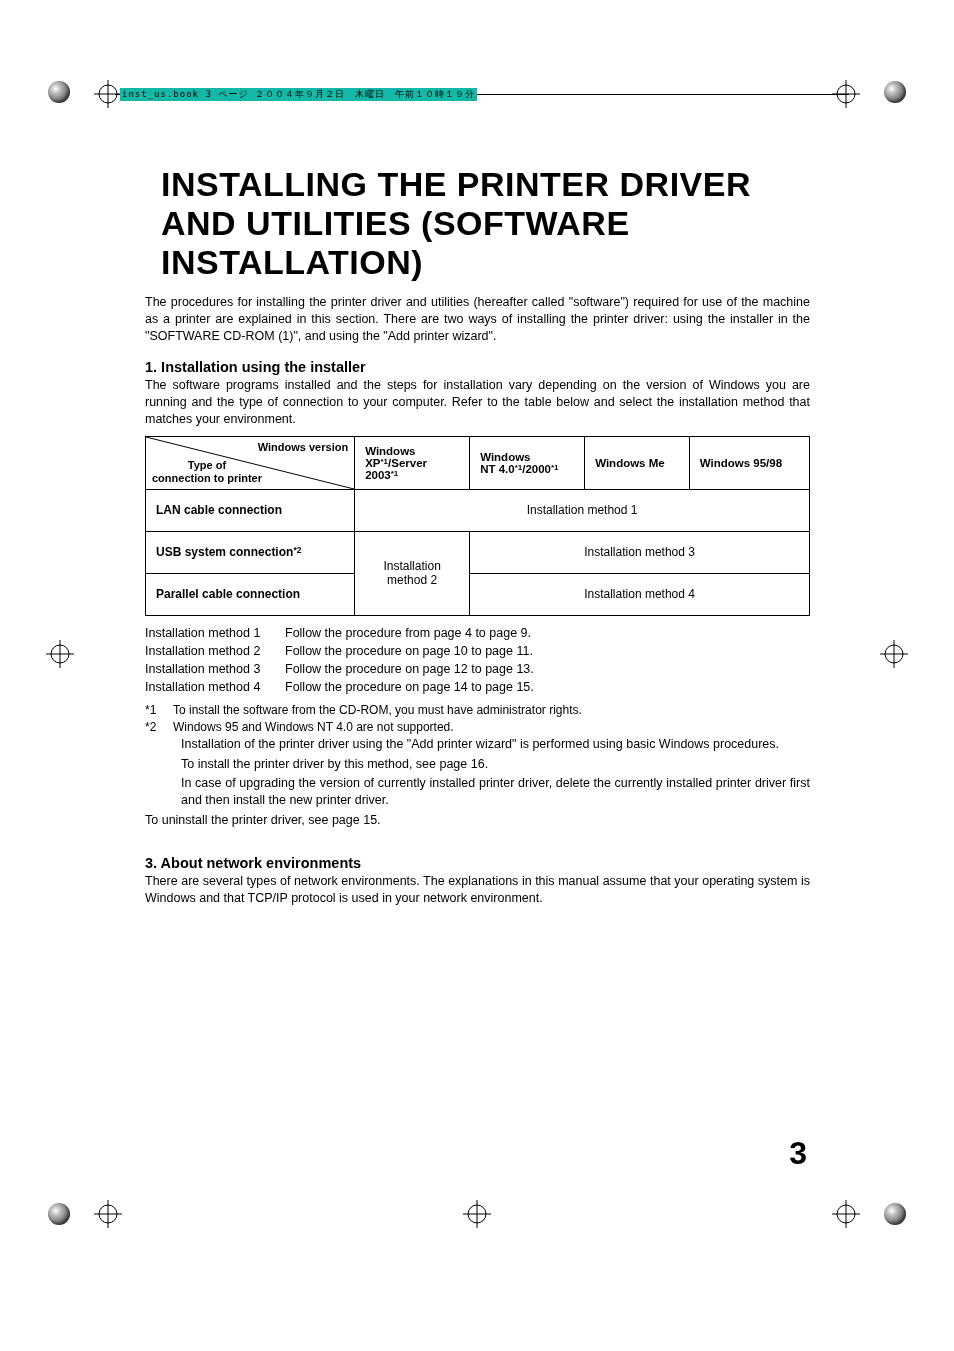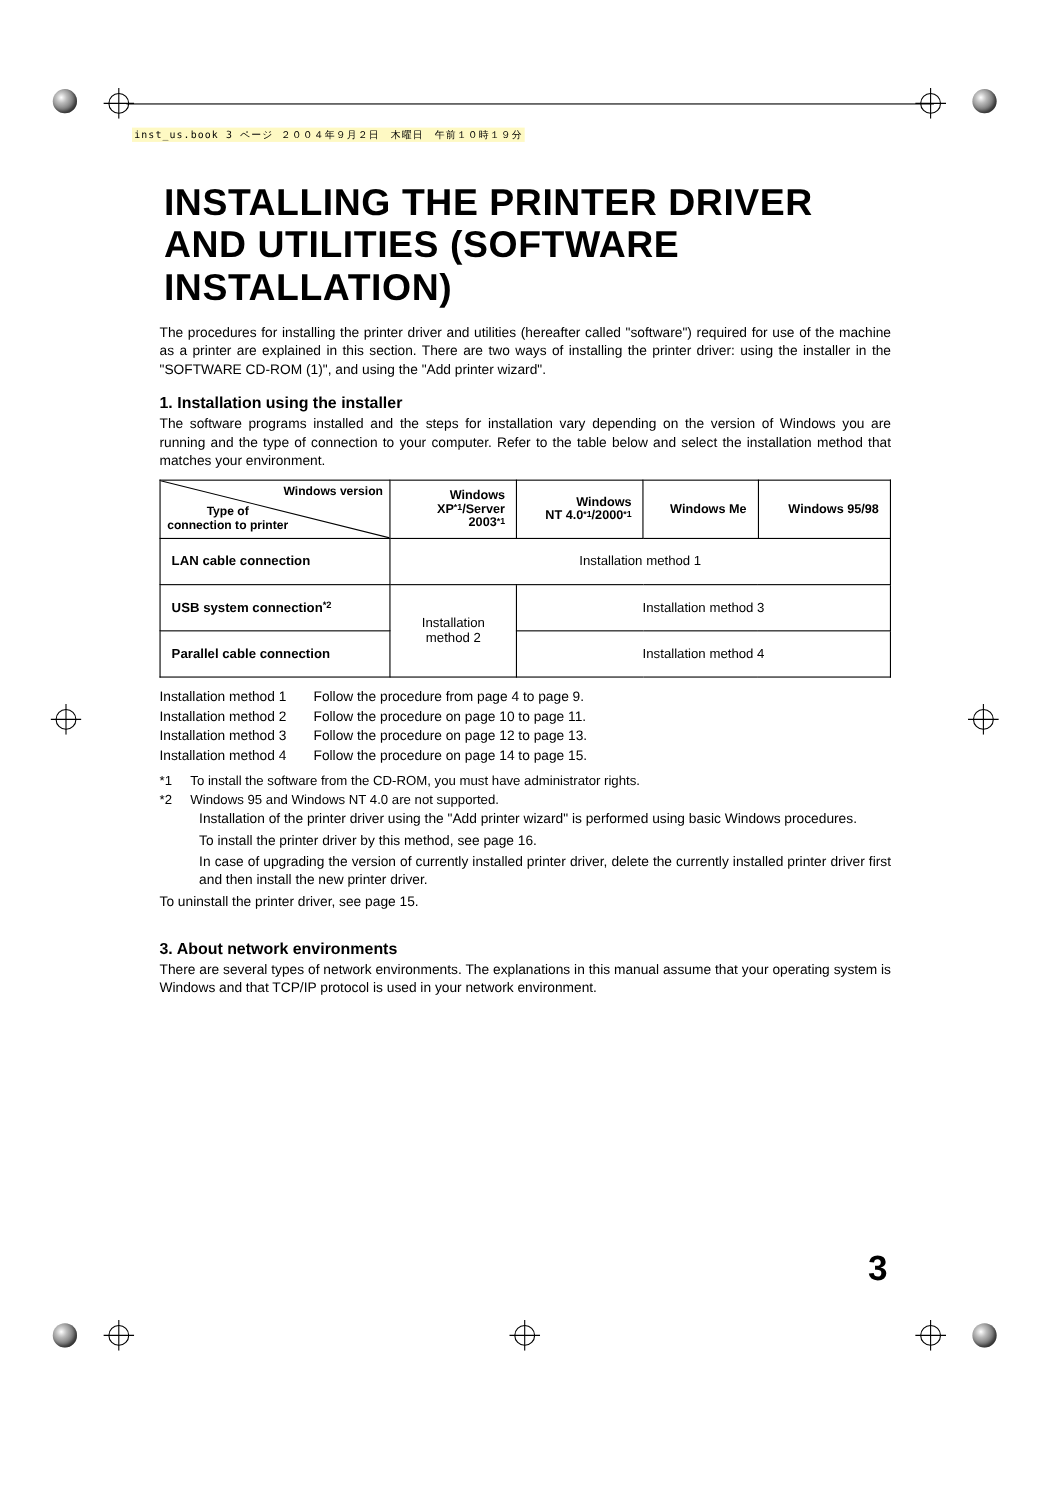--- a/index.html
+++ b/index.html
@@ -35,34 +35,33 @@
     height: 1px;
     background: #000;
   }
   .header-text {
     position: absolute;
     left: 120px;
     top: 88px;
     font-size: 9px;
     font-family: "MS Gothic", monospace;
     letter-spacing: 1px;
-    background: #fef9c3;
+    background: #14b8a6;
     padding: 0 2px;
-    margin-top: 28px;
   }
   .page {
     position: absolute;
     left: 145px;
     top: 165px;
     width: 665px;
   }
   h1 {
     font-size: 34px;
     font-weight: bold;
-    margin: 0 0 12px 4px;
+    margin: 0 0 12px 16px;
     letter-spacing: 0.5px;
     line-height: 1.15;
   }
   .intro {
     font-size: 12.5px;
     line-height: 1.35;
     text-align: justify;
     margin-bottom: 12px;
   }
   .sec-head {
@@ -89,21 +88,21 @@
   table.methods th { font-weight: bold; }
   .diag-cell {
     position: relative;
     width: 200px;
     height: 52px;
     padding: 0 !important;
   }
   .diag-cell svg { position:absolute; inset:0; width:100%; height:100%; }
   .diag-top { position:absolute; top:4px; right:6px; font-size:11px; font-weight:bold; }
   .diag-bot { position:absolute; bottom:4px; left:6px; font-size:11px; font-weight:bold; line-height:1.15; }
-  .col-os { text-align:right; font-size:11.5px; width:110px; }
+  .col-os { text-align:left; font-size:11.5px; width:110px; }
   .col-os .sup { font-size:8px; vertical-align:top; }
   .center { text-align:center; }
   .row-head { text-align:left; font-weight:bold; font-size:12px; }
   .sup { font-size:8.5px; vertical-align:top; }
   .method-list {
     font-size: 12.5px;
     margin-top: 8px;
     line-height: 1.45;
   }
   .method-list .row { display:flex; }

